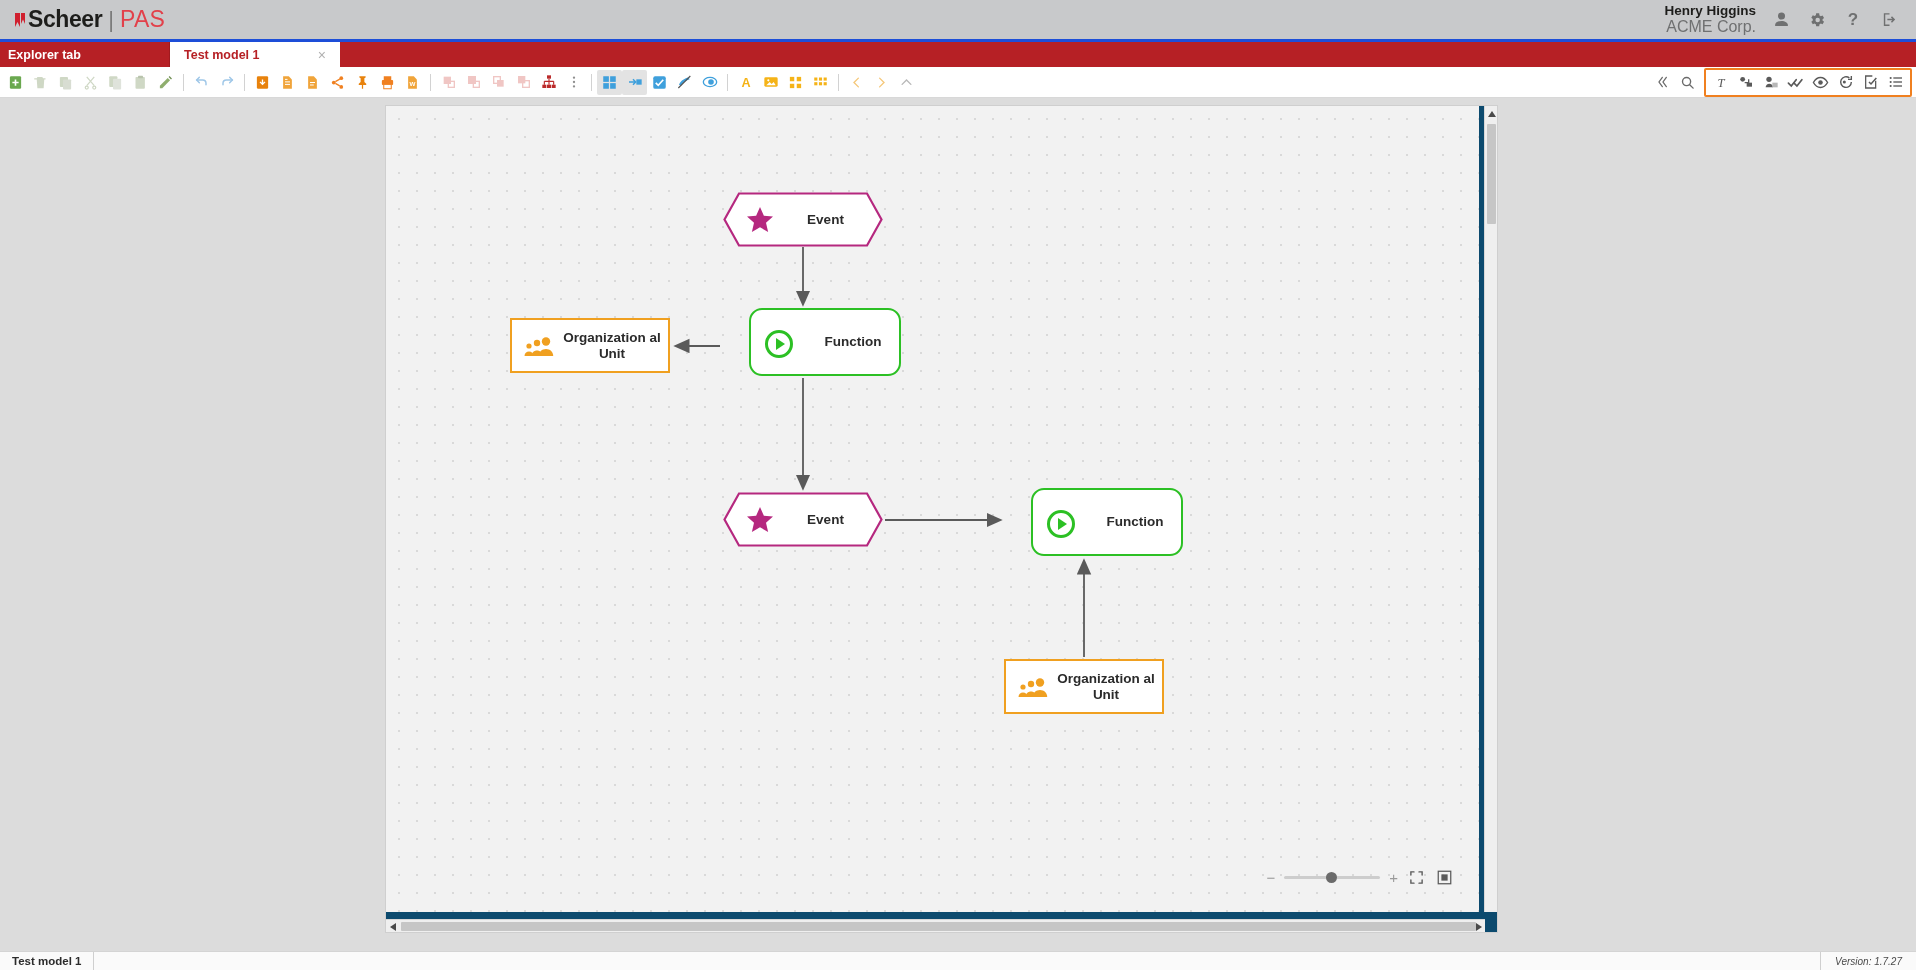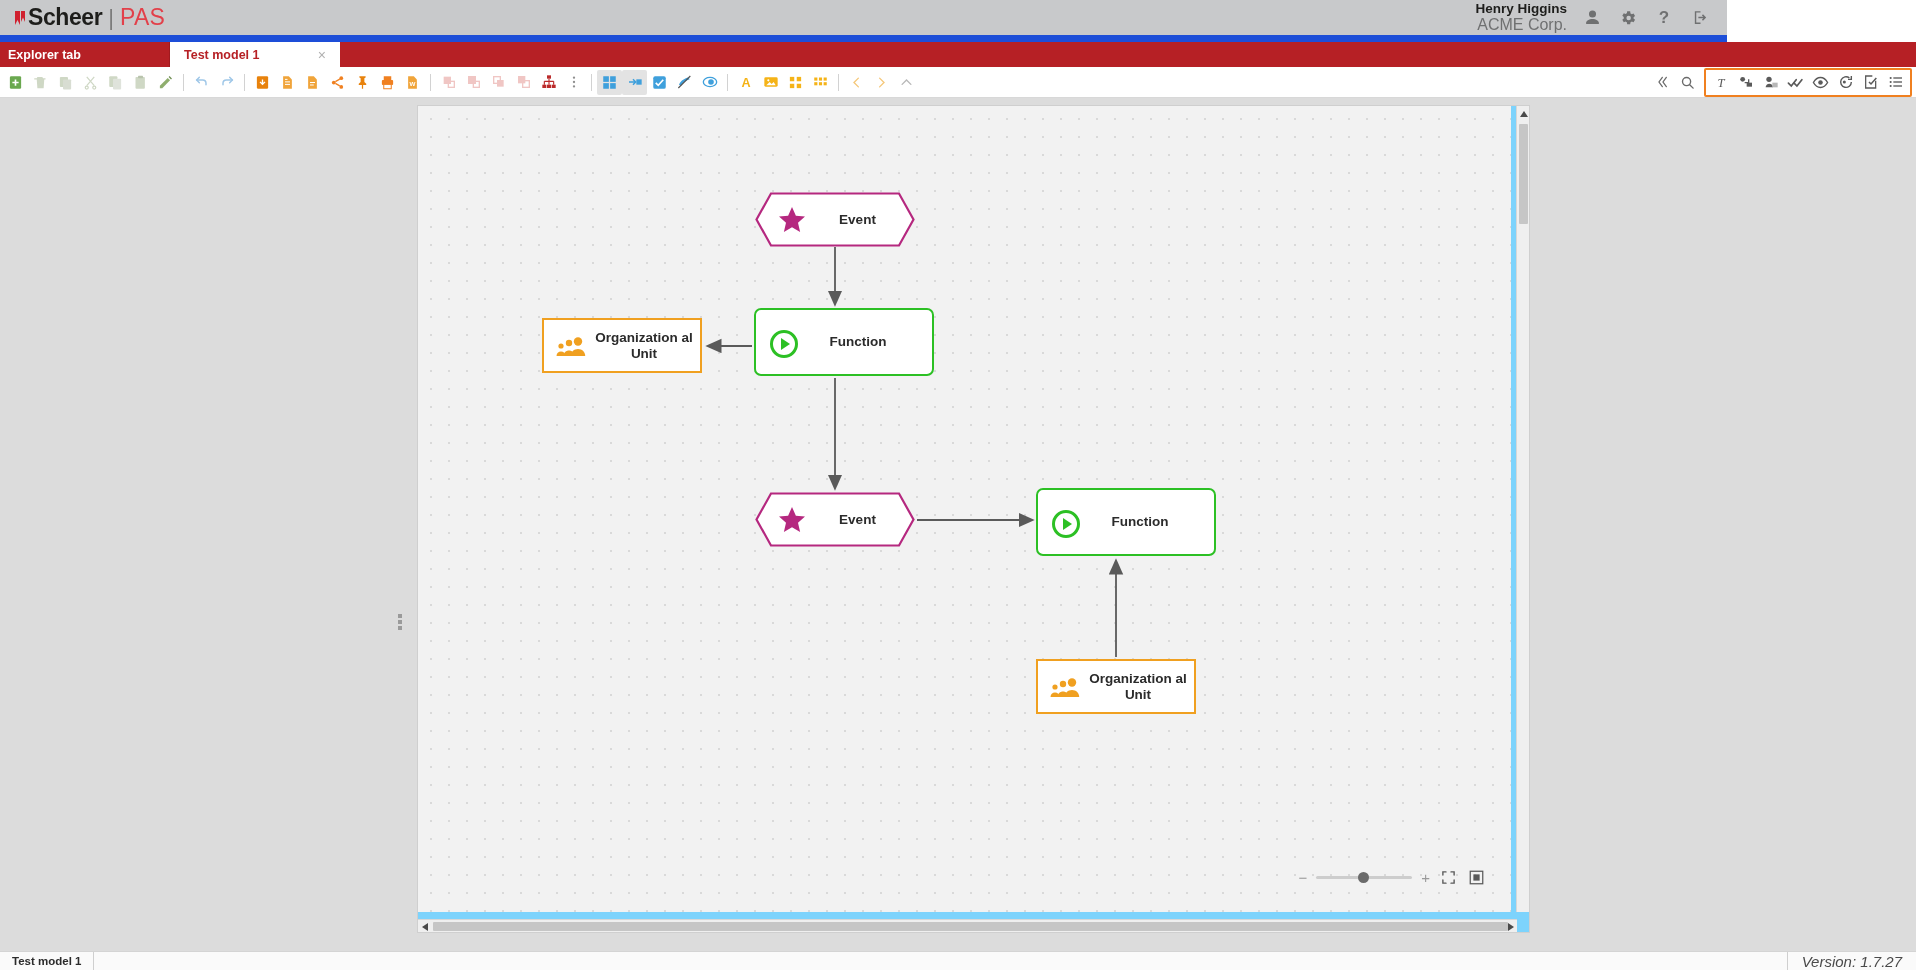--- a/index.html
+++ b/index.html
@@ -5,23 +5,23 @@
   * { box-sizing: border-box; margin: 0; padding: 0; }
   html, body {
     width: 1916px; height: 970px;
     font-family: "Liberation Sans", sans-serif;
     background: #ffffff;
     overflow: hidden;
   }
 
   
   .header {
-    position: absolute; left:0; top:0; width:1727px; height:42px;
+    position: absolute; left:0; top:0; width:1916px; height:42px;
     background: #c8c9cb;
-    border-bottom: 7px solid #1d4ed8;
+    border-bottom: 3px solid #1d4ed8;
     display:flex; align-items:center; justify-content:space-between;
   }
   .logo { display:flex; align-items:center; padding-left:14px; }
   .logo-scheer { font-size:23px; font-weight:bold; color:#1d1d1b; letter-spacing:-0.4px; }
   .logo-bar { color:#7b7b7b; font-size:22px; font-weight:300; margin:0 6px; }
   .logo-pas { font-size:23px; color:#e2404a; font-weight:400; letter-spacing:0.3px; }
 
   .header-right { display:flex; align-items:center; gap:14px; padding-right:16px; }
   .user-block { text-align:right; line-height:1.15; }
   .user-name { font-size:13.5px; font-weight:bold; color:#1d1d1b; }
@@ -81,22 +81,22 @@
   .splitter-v {
     position:absolute; left:397px; top:0; width:6px; height:853px;
     cursor:col-resize;
   }
   .splitter-dots {
     position:absolute; left:398px; top:516px; width:4px;
   }
   .splitter-dots i { display:block; width:4px; height:4px; background:#9a9a9a; margin-bottom:2px; }
 
   .canvas-wrap {
-    position:absolute; left:417px; top:7px; width:1113px; height:828px;
-    background:#7dd3fc;
+    position:absolute; left:385px; top:7px; width:1113px; height:828px;
+    background:#0c4a6e;
     border:1px solid #cfcfcf;
     overflow:hidden;
   }
   .canvas {
     position:absolute; left:0; top:0; width:1093px; height:806px;
     background-color:#f2f2f2;
     background-image: radial-gradient(#d9d9d9 1.1px, transparent 1.2px);
     background-size: 18px 18px;
     background-position: 4px 4px;
   }
@@ -129,23 +129,23 @@
   .evt {
     width:160px; height:55px; position:absolute;
     display:flex; align-items:center;
   }
   .evt-shape { position:absolute; left:0; top:0; width:160px; height:55px; }
   .evt-icon { position:absolute; left:22px; top:13px; width:30px; height:30px; }
   .evt-text { position:absolute; left:55px; top:0; width:95px; height:55px;
               display:flex; align-items:center; justify-content:center; }
 
   .fn {
-    position:absolute; width:180px; height:68px;
-    background:#ffffff; border:2.5px solid #2cc024; border-radius:7px;
-    display:flex; align-items:center;
+    position:absolute; width:152px; height:68px;
+    background:#ffffff; border:2.5px solid #2cc024; border-radius:13px;
+    display:flex; align-items:center;margin-left:27px;
   }
   .fn-icon { position:absolute; left:13px; top:19px; width:30px; height:30px; }
   .fn-text { position:absolute; left:48px; top:0; width:108px; height:64px;
              display:flex; align-items:center; justify-content:center; }
 
   .ou {
     position:absolute; width:160px; height:55px;
     background:#ffffff; border:2px solid #f0a020;
     display:flex; align-items:center;text-decoration:underline;
   }
@@ -169,21 +169,21 @@
     background:#fafafa; border-top:1px solid #d4d4d4;
     display:flex; align-items:center; justify-content:space-between;
   }
   .sb-left { display:flex; align-items:center; height:19px; }
   .sb-model {
     font-size:11.5px; font-weight:bold; color:#2b2b2b;
     padding:0 12px; height:19px; display:flex; align-items:center;
     border-right:1px solid #cfcfcf;
   }
   .sb-right {
-    font-size:15px; color:#4a4a4a; font-style:italic;
+    font-size:10px; color:#4a4a4a; font-style:italic;
     padding:0 14px; height:19px; display:flex; align-items:center;
     border-left:1px solid #cfcfcf;
   }
 </style>
 </head>
 <body>
 
 <div class="header">
   <div class="logo">
     <svg width="14" height="20" viewBox="0 0 14 20">

